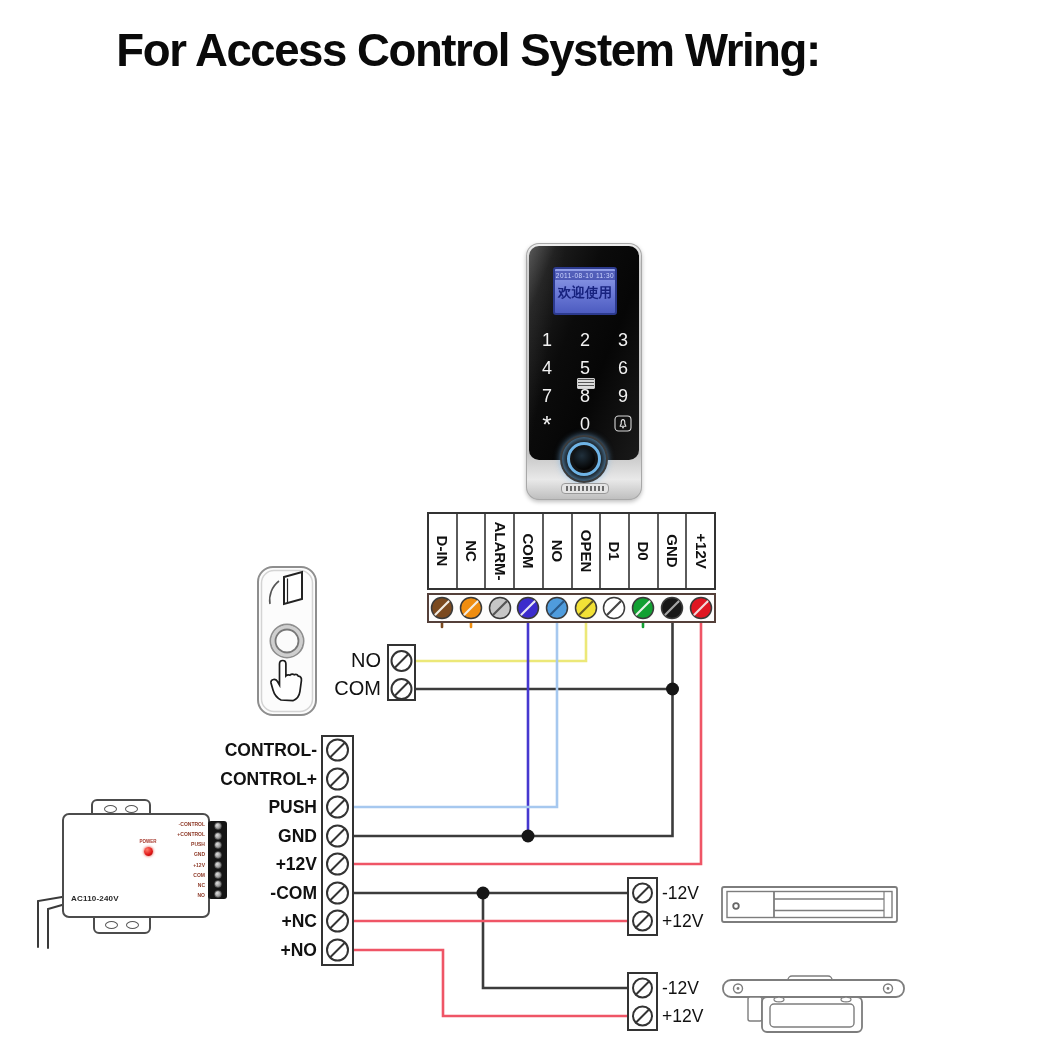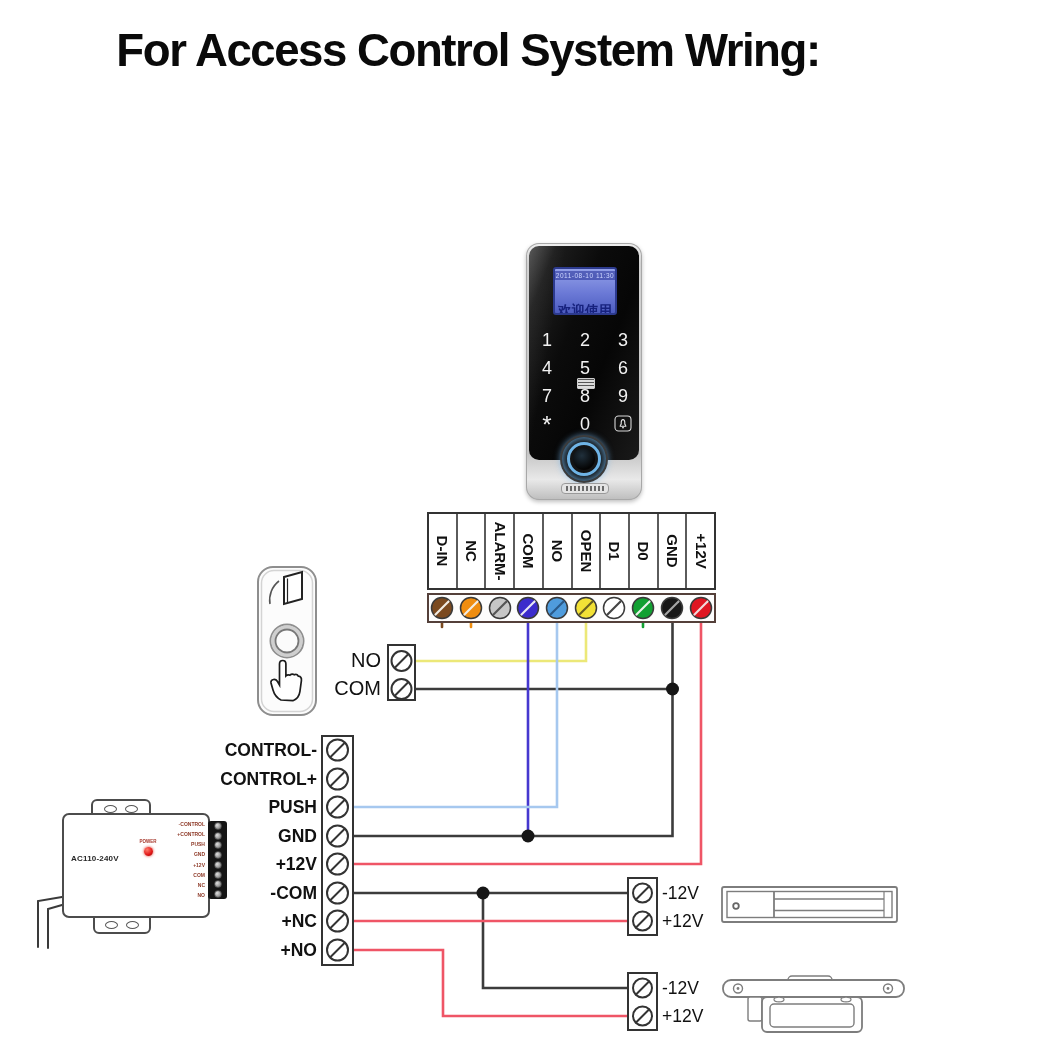--- a/index.html
+++ b/index.html
@@ -18,21 +18,21 @@
   .device-face{position:absolute;left:3px;top:3px;right:3px;bottom:40px;border-radius:10px;
           background:linear-gradient(112deg,#4a4a4a 0%,#1d1d1d 14%,#0b0b0b 38%,#060606 62%,#1a1a1a 100%);
           overflow:hidden;}
   .device-face::after{content:"";position:absolute;left:-30px;top:-40px;width:90px;height:260px;
           background:linear-gradient(100deg,rgba(255,255,255,.16),rgba(255,255,255,0) 55%);}
   .lcd{position:absolute;left:27px;top:24px;width:64px;height:48px;border-radius:3px;
        background:linear-gradient(180deg,#93a0e8 0%,#6b79d6 55%,#4d5cc0 100%);
        border:2px solid #2c3a8e;box-sizing:border-box;overflow:hidden;}
   .lcd-status{display:block;margin-top:2px;text-align:center;font-size:6.5px;letter-spacing:.5px;
        color:#cdd6ff;background:rgba(36,48,150,.55);padding:1px 0;}
-  .lcd-msg{display:block;margin-top:22px;text-align:center;font-size:13.5px;font-weight:700;color:#17227e;}
+  .lcd-msg{display:block;margin-top:4px;text-align:center;font-size:13.5px;font-weight:700;color:#17227e;}
   .key{position:absolute;width:30px;height:22px;line-height:22px;text-align:center;
        color:#f2f2f2;font-size:18px;}
   .key-star{font-size:24px;line-height:24px;}
   .card-ico{position:absolute;left:51px;top:135px;width:16px;height:9px;border:1px solid #cfcfcf;border-radius:1px;
        background:repeating-linear-gradient(0deg,#dcdcdc 0 2px,#555 2px 3px);}
   .bell-key{position:absolute;left:88px;top:172px;}
   .fp-ring{position:absolute;left:36px;top:194px;width:44px;height:44px;border-radius:50%;
        background:#141414;box-shadow:0 0 0 2px #3c3c3c,0 0 7px 1px rgba(110,180,235,.8) inset,0 0 6px 2px rgba(120,185,240,.65);}
   .fp-ring::before{content:"";position:absolute;left:5px;top:5px;width:34px;height:34px;border-radius:50%;
        border:3px solid #6fb4e6;box-sizing:border-box;}
@@ -48,21 +48,21 @@
        border-radius:7px;background:#fff;z-index:2;}
   .psu-tab{position:absolute;border:2px solid #4c4c4c;background:#fff;display:flex;align-items:center;
        justify-content:center;gap:8px;z-index:1;}
   .psu-tab-top{left:91px;top:799px;width:56px;height:15px;border-radius:6px 6px 0 0;}
   .psu-tab-bottom{left:93px;top:915px;width:54px;height:15px;border-radius:0 0 6px 6px;}
   .hole{display:inline-block;width:11px;height:6px;border:1.5px solid #555;border-radius:50%;background:#fff;}
   .psu-led{position:absolute;left:144px;top:847px;width:9px;height:9px;border-radius:50%;z-index:3;
        background:radial-gradient(circle at 35% 30%,#ff7a6a,#e01515 60%,#8e0606);box-shadow:0 0 3px #e03020;}
   .psu-power-label{position:absolute;left:128px;top:839px;width:40px;text-align:center;font-size:4.5px;
        font-weight:700;color:#a33226;z-index:3;}
-  .psu-model{position:absolute;left:71px;top:854px;font-size:8px;font-weight:700;color:#262626;
+  .psu-model{position:absolute;left:71px;top:894px;font-size:8px;font-weight:700;color:#262626;
        letter-spacing:.2px;z-index:3;}
   .psu-strip{position:absolute;left:208px;top:821px;width:19px;height:78px;background:#151515;border-radius:3px;
        display:flex;flex-direction:column;justify-content:space-around;align-items:center;z-index:3;}
   .psu-screw{width:8px;height:8px;border-radius:50%;background:radial-gradient(circle at 35% 35%,#e0e0e0,#8b8b8b 70%);
        border:1px solid #4a4a4a;box-sizing:border-box;}
   .psu-side-labels{position:absolute;left:148px;top:822px;width:57px;height:76px;display:flex;z-index:3;
        flex-direction:column;justify-content:space-between;align-items:flex-end;}
   .psu-side-labels span{font-size:5px;font-weight:700;color:#8e3a28;line-height:5px;}
 </style>
 </head>

